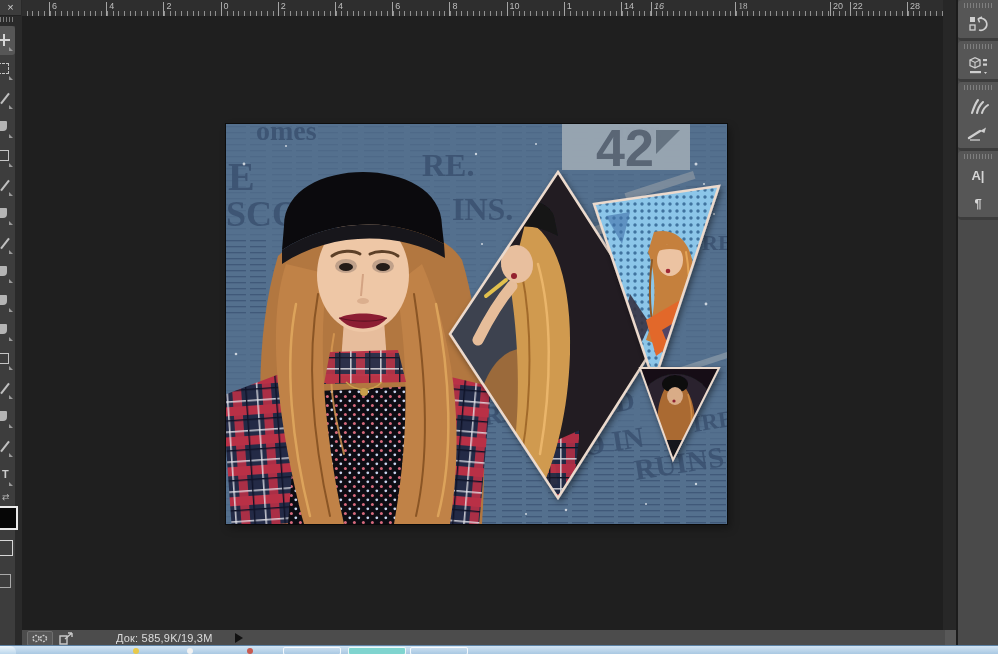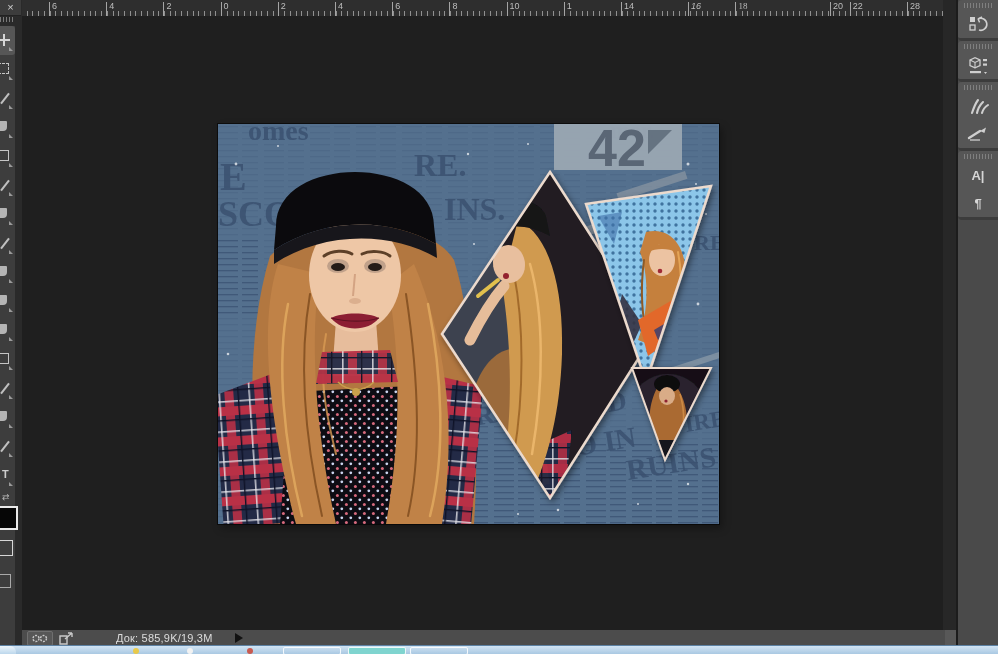--- a/index.html
+++ b/index.html
@@ -35,21 +35,21 @@
   
   #ruler{position:absolute;left:22px;top:0;right:53px;height:16px;background:#2e2e2e;
          border-bottom:1px solid #161616;overflow:hidden;}
   #ruler-ticks{position:absolute;left:0;right:0;bottom:0;height:5px;
          background:repeating-linear-gradient(90deg,transparent 0 4.72px,#909090 4.72px 5.72px);}
   .ruler-num{position:absolute;top:1px;font-size:9px;color:#bdbdbd;}
   .ruler-num::before{content:"";position:absolute;left:-3px;top:1px;width:1px;height:14px;background:#a5a5a5;}
 
   
   #canvas{position:absolute;left:22px;top:16px;right:53px;bottom:24px;background:#1f1f1f;overflow:hidden;}
-  #document{position:absolute;left:196px;top:108px;width:501px;height:400px;
+  #document{position:absolute;left:204px;top:108px;width:501px;height:400px;
             box-shadow:0 0 0 1px rgba(0,0,0,.55),3px 4px 8px rgba(0,0,0,.35);}
 
   
   #scroll-strip{position:absolute;right:40px;top:0;width:13px;bottom:8px;background:#272727;border-right:2px solid #1c1c1c;}
   #resize-grip{position:absolute;left:0;bottom:0;width:13px;height:16px;background:#585858;}
   #right-panel{position:absolute;right:0;top:0;width:40px;bottom:8px;background:#4a4a4a;}
   .panel-group{background:#565656;border-bottom:3px solid #3c3c3c;border-radius:4px 0 0 4px;padding-top:2px;}
   .panel-grip{height:5px;margin:1px 6px 2px 6px;
       background:repeating-linear-gradient(90deg,#7f7f7f 0 1px,transparent 1px 3px);}
   .panel-btn{height:28px;display:flex;align-items:center;justify-content:center;color:#d2d2d2;}
@@ -145,21 +145,21 @@
       <span class="ruler-num" style="left: 87.2px;">4</span>
       <span class="ruler-num" style="left: 144.4px;">2</span>
       <span class="ruler-num" style="left: 201.6px;">0</span>
       <span class="ruler-num" style="left: 258.8px;">2</span>
       <span class="ruler-num" style="left: 316px;">4</span>
       <span class="ruler-num" style="left: 373.2px;">6</span>
       <span class="ruler-num" style="left: 430.4px;">8</span>
       <span class="ruler-num" style="left: 487.6px;">10</span>
       <span class="ruler-num" style="left: 544.8px;">1</span>
       <span class="ruler-num" style="left: 602px;">14</span>
-      <span class="ruler-num" style="left: 669px; font-style: italic;">16</span>
+      <span class="ruler-num" style="left: 632px; font-style: italic;">16</span>
       <span class="ruler-num" style="left: 716.4px; font-family: Liberation Serif, serif;">18</span>
       <span class="ruler-num" style="left: 811px;">20</span>
       <span class="ruler-num" style="left: 830.8px;">22</span>
       <span class="ruler-num" style="left: 888px;">28</span>
     </div>
 
   <div id="canvas">
     <div id="document">
       <svg id="artwork" viewBox="0 0 501 400" width="501" height="400">
         <defs>

